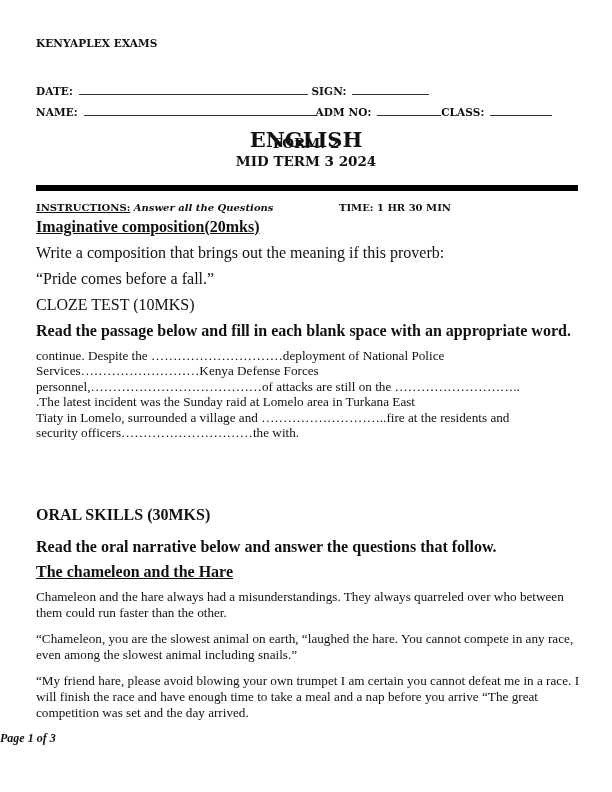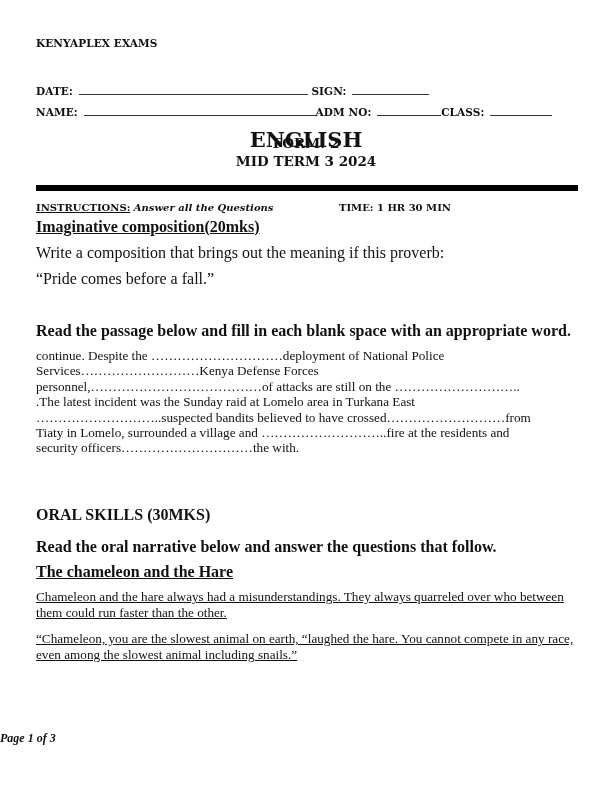--- a/index.html
+++ b/index.html
@@ -10,21 +10,21 @@
     .uline { display: inline-block; border-bottom: 1px solid #333; height: 10px; vertical-align: baseline; }
     .title-big { font-family: "DejaVu Serif", serif; font-weight: bold; font-size: 21px; text-align: center; left: 0; width: 612px; margin-top: 20px; }
     .title-med { font-family: "DejaVu Serif", serif; font-weight: bold; font-size: 13.5px; text-align: center; left: 0; width: 612px; }
     .bar { position: absolute; left: 36px; top: 185px; width: 542px; height: 6px; background: #000; }
     .instr { font-family: "DejaVu Serif", serif; font-size: 10px; font-weight: bold; }
     .instr .u { text-decoration: underline; }
     .instr .i { font-style: italic; }
     .body { font-family: "Liberation Serif", serif; font-size: 16px; line-height: 15.6px; }
     .bold { font-weight: bold; }
     .ul { text-decoration: underline; }
-    .para { position: absolute; left: 36px; width: 545px; font-family: "Liberation Serif", serif; font-size: 13.2px; line-height: 16.2px; white-space: normal; text-decoration: underline; }
+    .para { position: absolute; left: 36px; width: 545px; font-family: "Liberation Serif", serif; font-size: 13.2px; line-height: 16.2px; white-space: normal; }
     .cloze { position: absolute; left: 36px; width: 545px; font-family: "Liberation Serif", serif; font-size: 13.2px; line-height: 15.4px; }
     .cloze div { white-space: nowrap; }
     .footer { font-family: "Liberation Serif", serif; font-style: italic; font-size: 12px; text-align: left; left: 0; width: 612px; font-weight: bold; }
     .footer b { font-style: italic; }
   </style>
 </head>
 <body>
 
 <div class="page">
 
@@ -52,36 +52,37 @@
 
   <div class="abs instr" style="left:36px; top:202px;">
     <span class="u">INSTRUCTIONS:</span><span class="i"> Answer all the Questions</span>
   </div>
   <div class="abs instr" style="left:339px; top:202px;">TIME: 1 HR 30 MIN</div>
 
   <div class="abs body bold ul" style="left:36px; top:219px;">Imaginative composition(20mks)</div>
   <div class="abs body" style="left:36px; top:245px;">Write a composition that brings out the meaning if this proverb:</div>
   <div class="abs body" style="left:36px; top:271px;">“Pride comes before a fall.”</div>
 
+  <div class="abs body" style="left:36px; top:297px;">CLOZE TEST (10MKS)</div>
   <div class="abs body bold" style="left:36px; top:323px;">Read the passage below and fill in each blank space with an appropriate word.</div>
 
   <div class="cloze" style="top:348px;">
     <div>continue. Despite the …………………………deployment of National Police</div>
     <div>Services………………………Kenya Defense Forces</div>
     <div>personnel,…………………………………of attacks are still on the ………………………..</div>
     <div>.The latest incident was the Sunday raid at Lomelo area in Turkana East</div>
-    <div>………………………..suspected bandits believed to have crossed………………………from</div>
     <div>Tiaty in Lomelo, surrounded a village and ………………………..fire at the residents and</div>
     <div>security officers…………………………the with.</div>
   </div>
 
   <div class="abs body bold" style="left:36px; top:507px;">ORAL SKILLS (30MKS)</div>
   <div class="abs body bold" style="left:36px; top:539px;">Read the oral narrative below and answer the questions that follow.</div>
   <div class="abs body bold ul" style="left:36px; top:564px;">The chameleon and the Hare</div>
 
   <div class="para" style="top:589px;">Chameleon and the hare always had a misunderstandings. They always quarreled over who between them could run faster than the other.</div>
   <div class="para" style="top:631px;">“Chameleon, you are the slowest animal on earth, “laughed the hare. You cannot compete in any race, even among the slowest animal including snails.”</div>
+  <div class="para" style="top:673px;">“My friend hare, please avoid blowing your own trumpet I am certain you cannot defeat me in a race. I will finish the race and have enough time to take a meal and a nap before you arrive “The great competition was set and the day arrived.</div>
 
   <div class="abs footer" style="top:731px;">
     <span>Page </span><b>1</b><span> of </span><b>3</b>
   </div>
 
 </div>
 
 </body></html>

